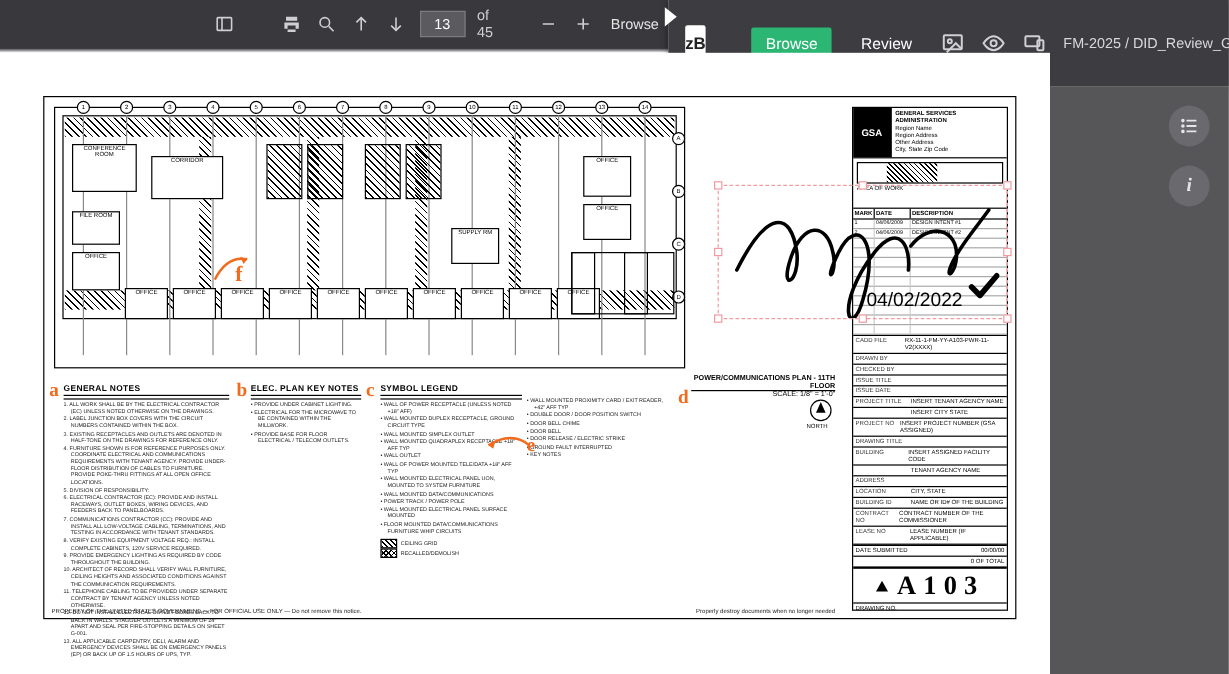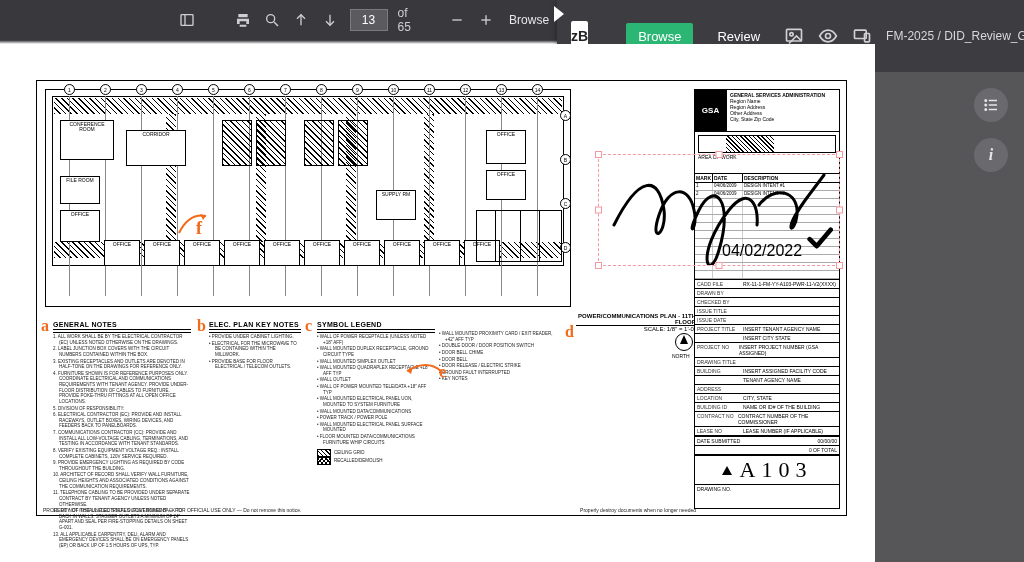--- a/index.html
+++ b/index.html
@@ -131,21 +131,21 @@
       repeating-linear-gradient(45deg,#000 0,#000 1px,transparent 1px,transparent 3px),
       repeating-linear-gradient(-45deg,#000 0,#000 1px,transparent 1px,transparent 3px); }
 
   .govt-footer {
     position:absolute; left:6px; bottom:2px; right:150px;
     font-size:5px; display:flex; justify-content:space-between; color:#222;
   }
 
   
   .tblock {
-    position:absolute; right:6px; top:8px; width:146px; bottom:6px;
+    position:absolute; right:6px; top:8px; width:130px; bottom:6px;
     border:1px solid #000; background:#fff;
   }
   .tb-head { height:42px; border-bottom:1px solid #000; display:flex; }
   .tb-logo { width:32px; border-right:1px solid #000; background:#000; color:#fff;
              font-size:8px; font-weight:700; display:flex; align-items:center; justify-content:center;}
   .tb-agency { flex:1; padding:2px 3px; font-size:5px; line-height:1.2;}
   .keymap { height:42px; border-bottom:1px solid #000; padding:3px; }
   .keymap-rect { width:100%; height:18px; border:1px solid #000; position:relative;}
   .keymap-rect .hl { position:absolute; left:20%; top:0; width:35%; height:100%;
                      background: repeating-linear-gradient(45deg,#000 0,#000 1px,transparent 1px,transparent 3px);}
@@ -161,21 +161,21 @@
   .rev-row span:nth-child(3){flex:1; padding:0 1px;}
   .tb-fields { font-size:5px; }
   .tb-fields .fld { border-bottom:1px solid #000; padding:1px 2px; min-height:9px; display:flex;}
   .tb-fields .fld .lbl{ width:46px; color:#333;}
   .sheet-num {
     border-top:2px solid #000; height:30px; display:flex; align-items:center;
     justify-content:center; gap:8px; font-family: 'Times New Roman', serif;
   }
   .sheet-num .tri{ width:0;height:0; border-left:5px solid transparent; border-right:5px solid transparent;
                    border-bottom:9px solid #000;}
-  .sheet-num .n { font-size:22px; letter-spacing:6px;}
+  .sheet-num .n { font-size:22px; letter-spacing:6px;font-weight:bold;}
   .dwg-no-row { font-size:5px; border-top:1px solid #000; padding:1px 2px;}
   .date-submitted { font-size:5px; border-top:1px solid #000; padding:1px 2px; display:flex; justify-content:space-between;}
 
   
   .annot {
     position:absolute; left:598px; top:110px; width:242px; height:112px;
     border:1px dashed #f29aa0;
   }
   .annot .h { position:absolute; width:7px; height:7px; border:1px solid #f29aa0; background:#fff;}
   .annot .h.tl{left:-4px;top:-4px}.annot .h.tr{right:-4px;top:-4px}
@@ -217,21 +217,21 @@
         <polyline points="6 10 12 4 18 10"></polyline>
       </svg>
   </div>
   <div class="tb-icon">
     <svg viewBox="0 0 24 24" fill="none" stroke="currentColor" stroke-width="2">
         <line x1="12" y1="4" x2="12" y2="20"></line>
         <polyline points="6 14 12 20 18 14"></polyline>
       </svg>
   </div>
   <input class="page-input" value="13" style="">
-  <span class="page-of">of 65</span>
+  <span class="page-of">of 45</span>
   <div style="width:8px"></div>
   <div class="tb-icon">
     <svg viewBox="0 0 24 24" stroke="currentColor" stroke-width="2">
         <line x1="5" y1="12" x2="19" y2="12"></line>
       </svg>
   </div>
   <div class="tb-icon">
     <svg viewBox="0 0 24 24" stroke="currentColor" stroke-width="2">
         <line x1="12" y1="5" x2="12" y2="19"></line>
         <line x1="5" y1="12" x2="19" y2="12"></line>

